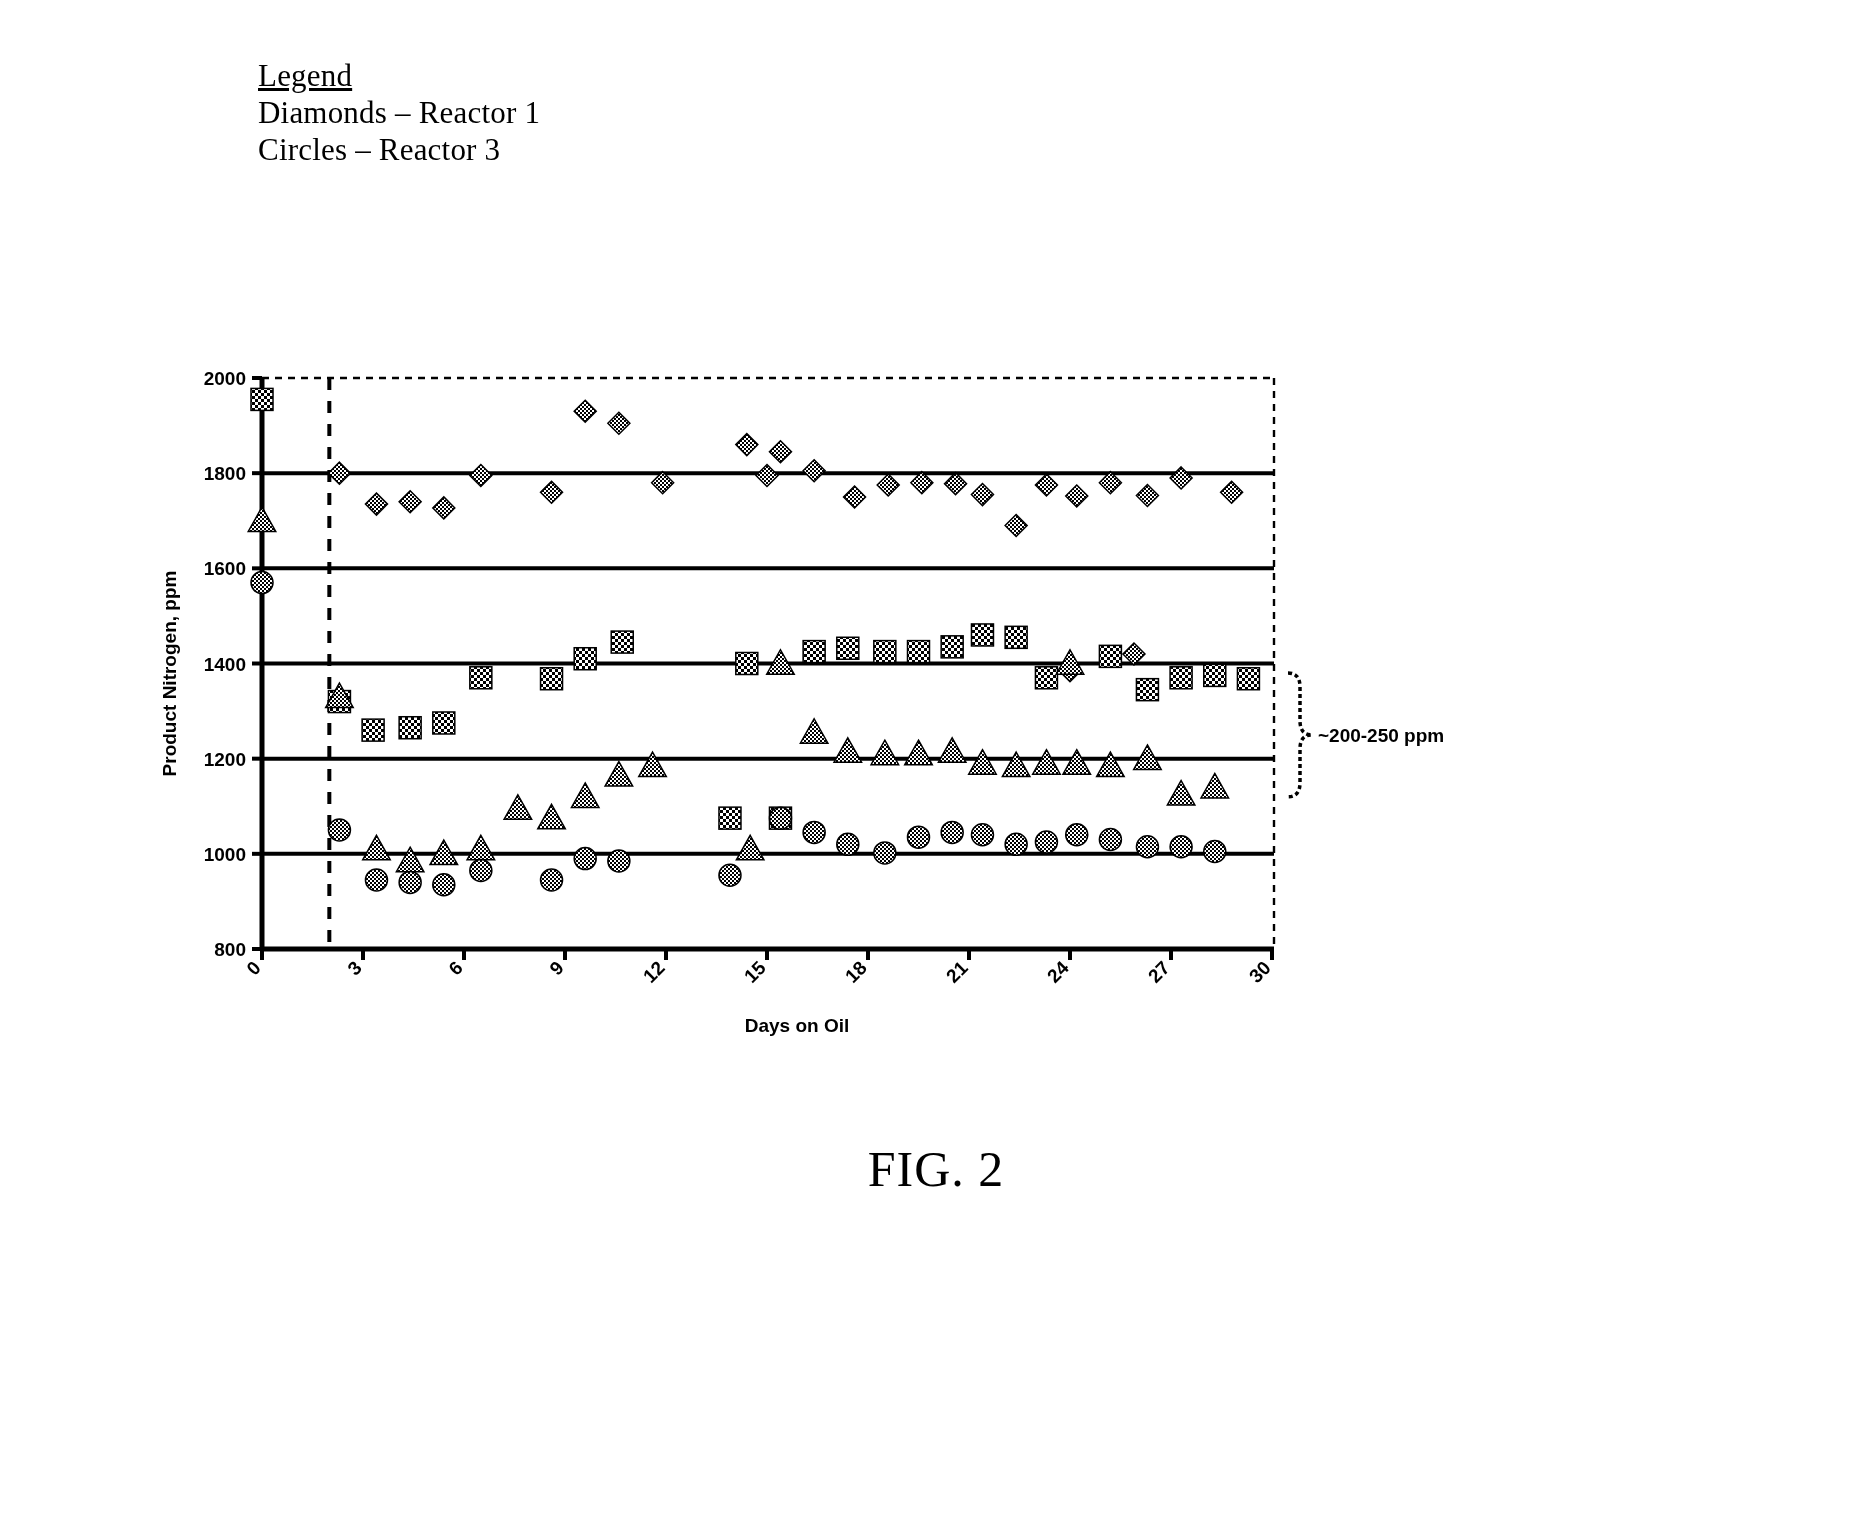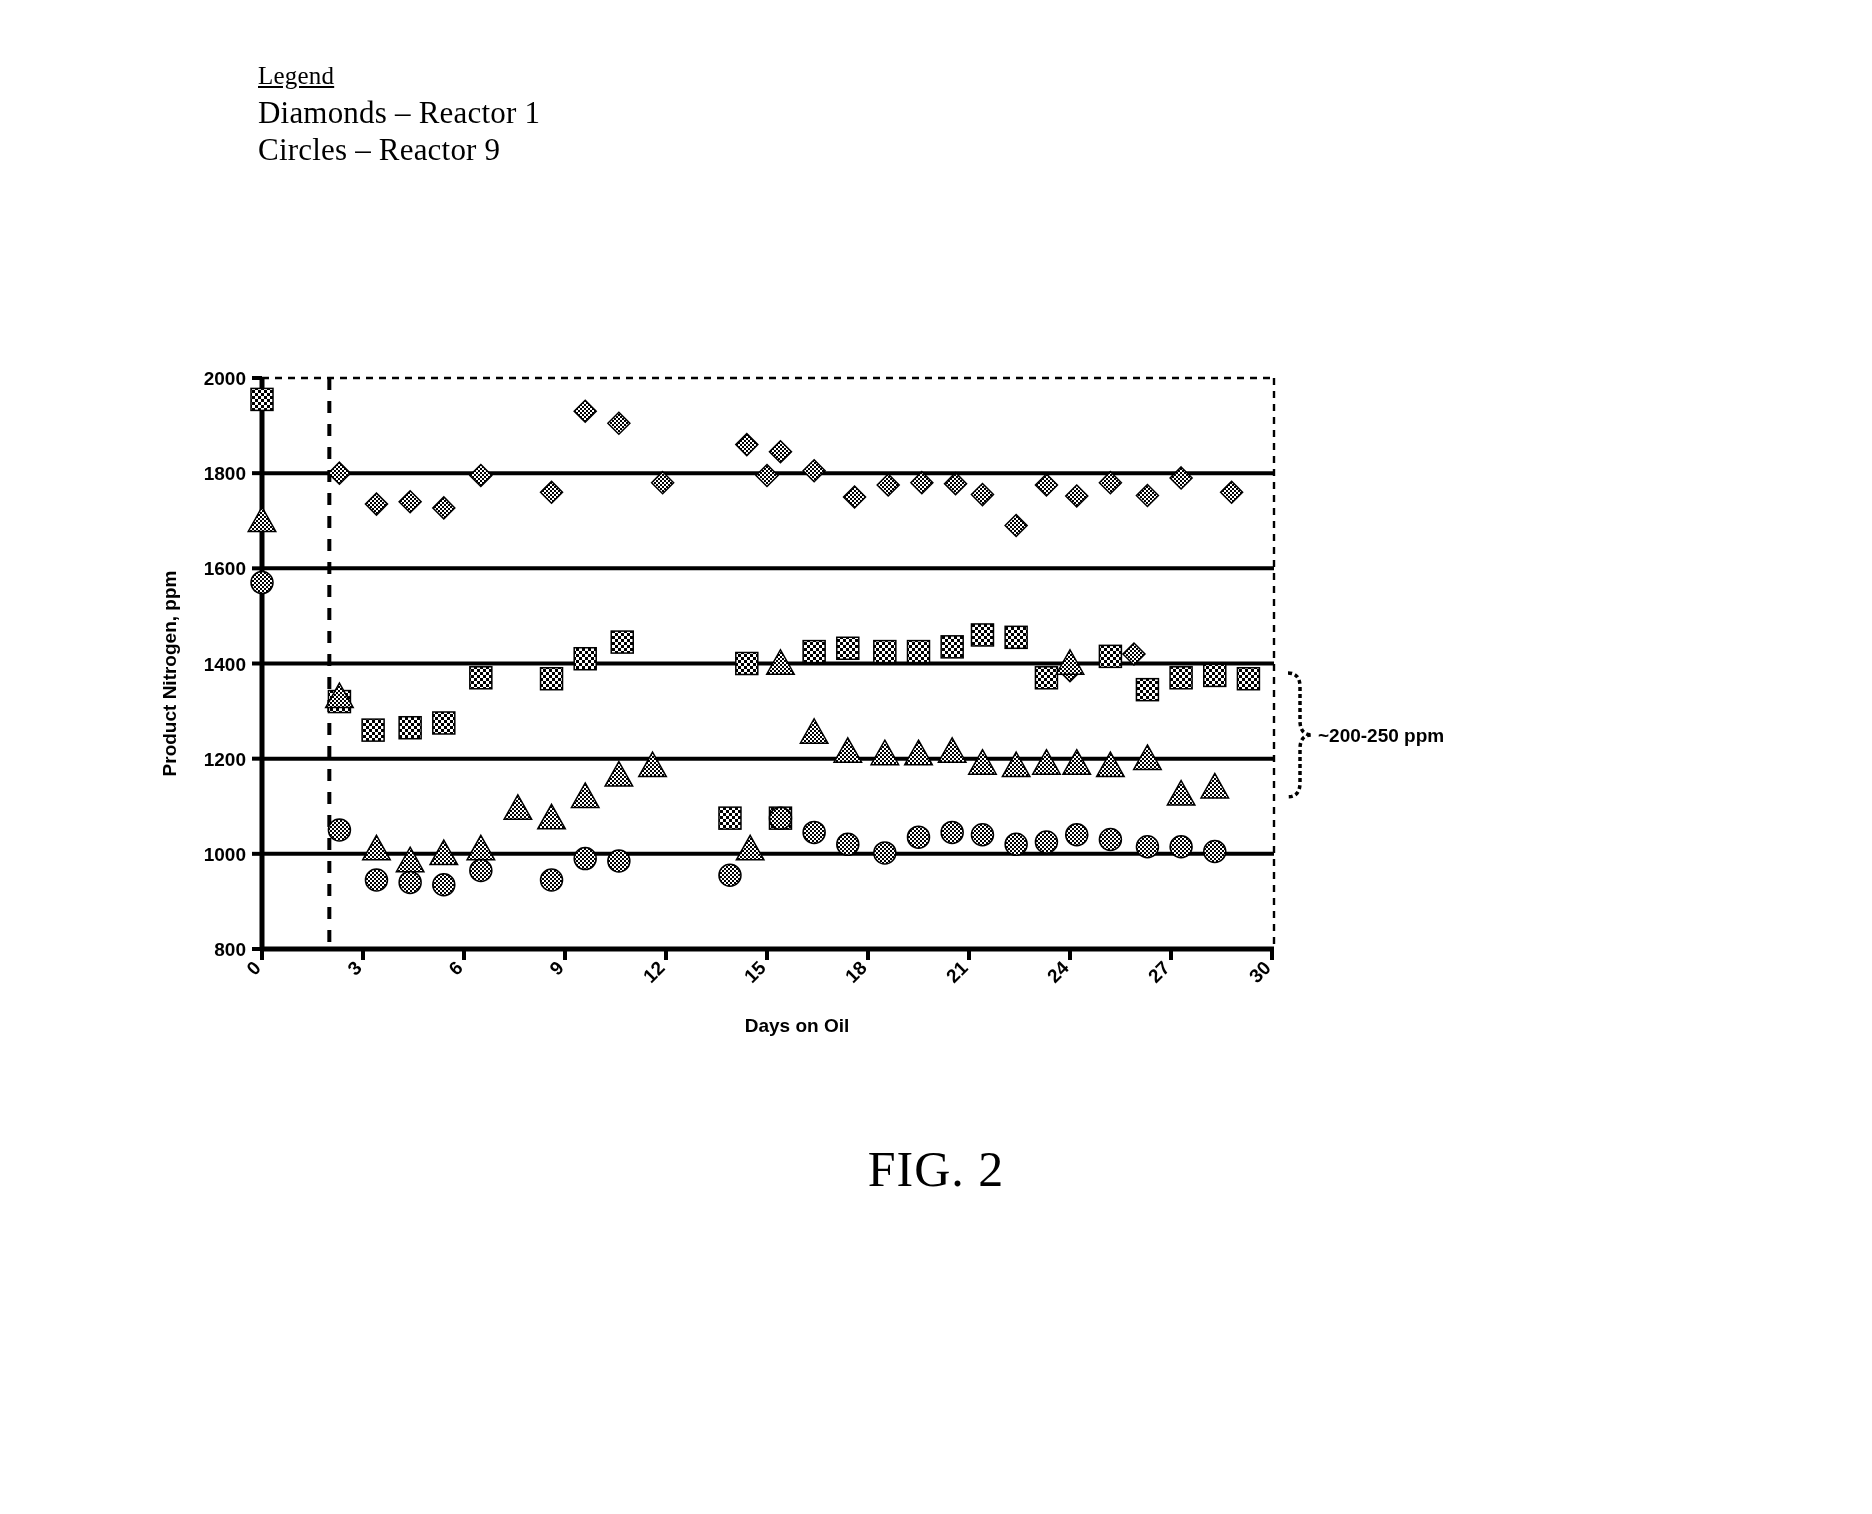--- a/index.html
+++ b/index.html
@@ -18,21 +18,21 @@
   }
 
   
   #legend-block {
     position: absolute;
     left: 258px;
     top: 58px;
     width: 620px;
   }
   #legend-title {
-    font-size: 25px;
+    font-size: 31px;
     line-height: 36px;
     text-decoration: underline;
     letter-spacing: 0.2px;
   }
   .legend-line {
     font-size: 31px;
     line-height: 37px;
     white-space: pre;
     letter-spacing: 0.2px;
   }
@@ -80,21 +80,21 @@
     font-weight: bold;
     fill: #000;
   }
 </style>
 </head>
 <body>
 
 <div id="legend-block">
   <div id="legend-title">Legend</div>
   <div class="legend-line">Diamonds – Reactor 1</div>
-  <div class="legend-line">Circles – Reactor 9</div>
+  <div class="legend-line">Circles – Reactor 3</div>
 </div>
 
 <div id="chart-root">
   <svg id="chart-svg" width="1872" height="1514">
     <defs>
 
       <pattern id="checker" width="6" height="6" patternUnits="userSpaceOnUse">
         <rect width="6" height="6" fill="#ffffff"></rect>
         <rect width="3" height="3" fill="#000000"></rect>
         <rect x="3" y="3" width="3" height="3" fill="#000000"></rect>

